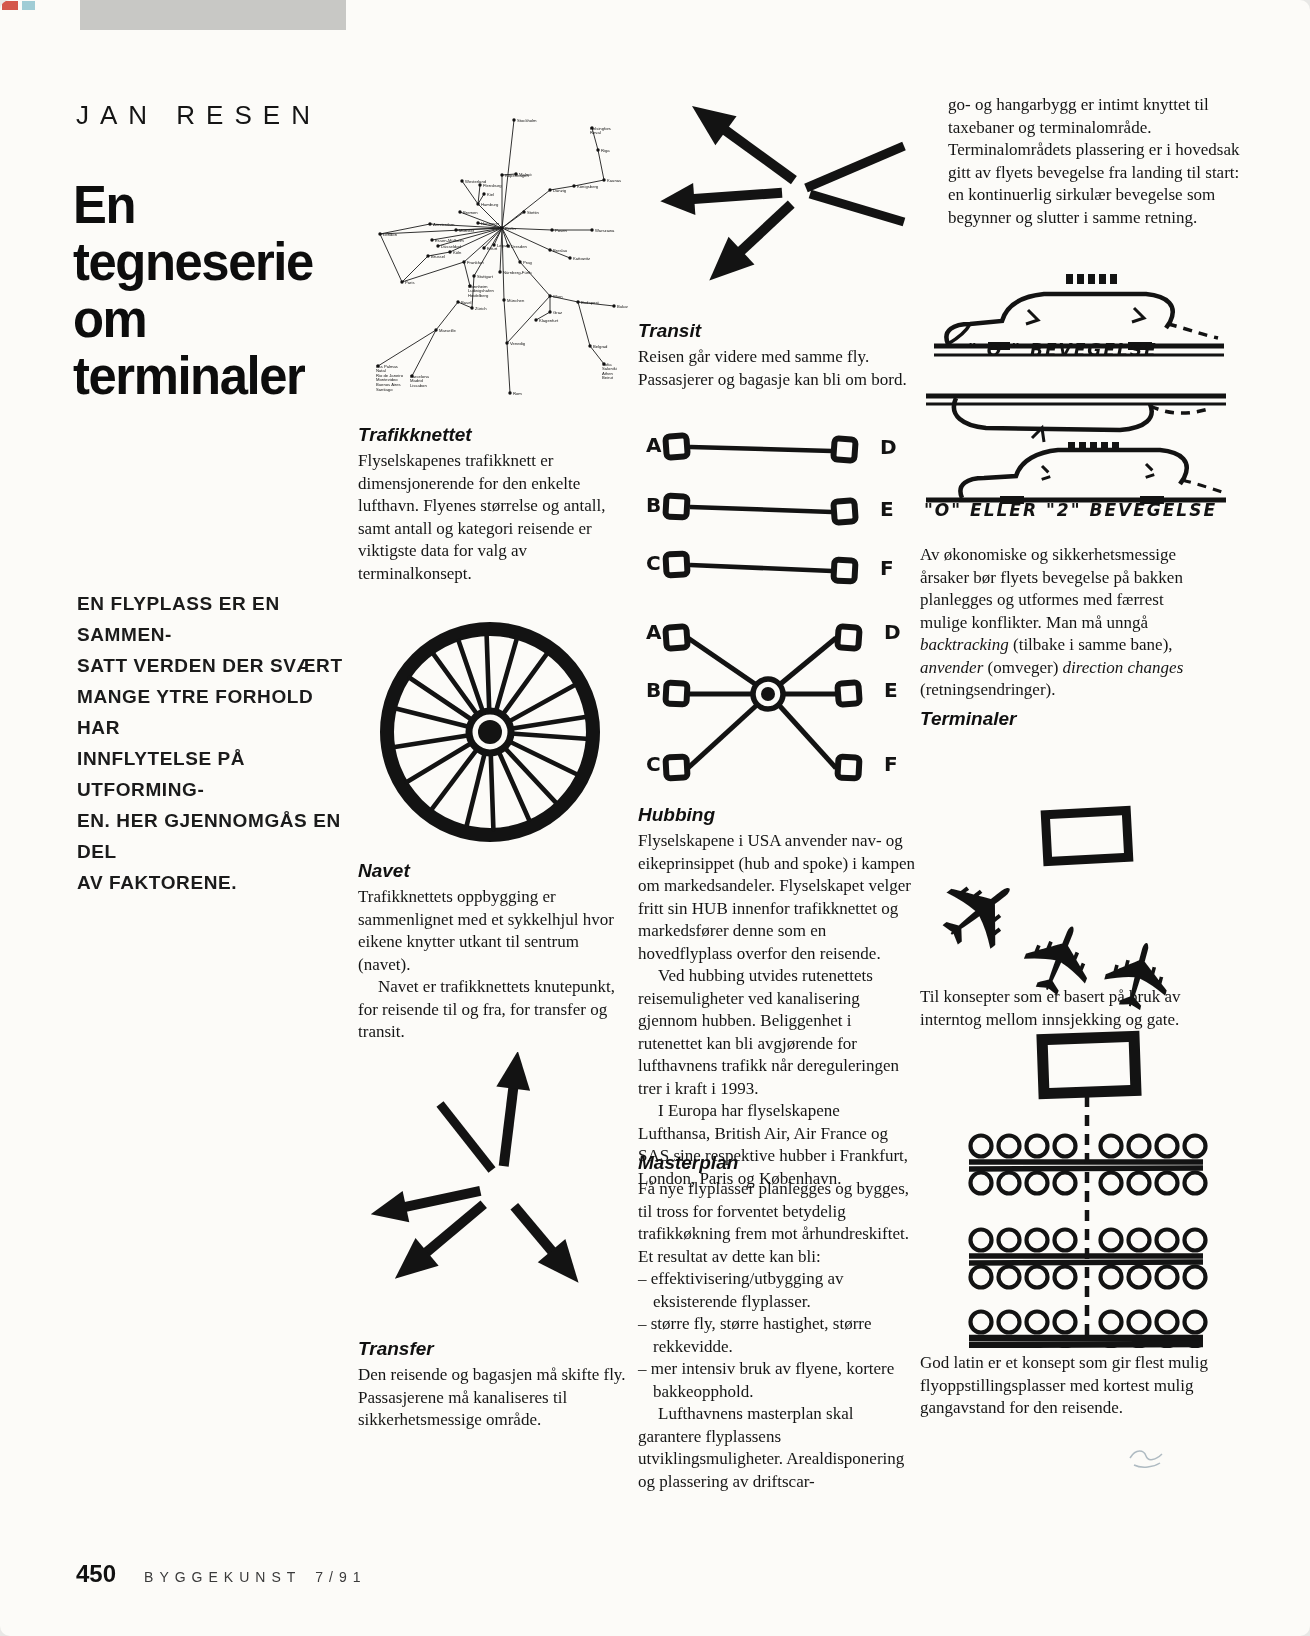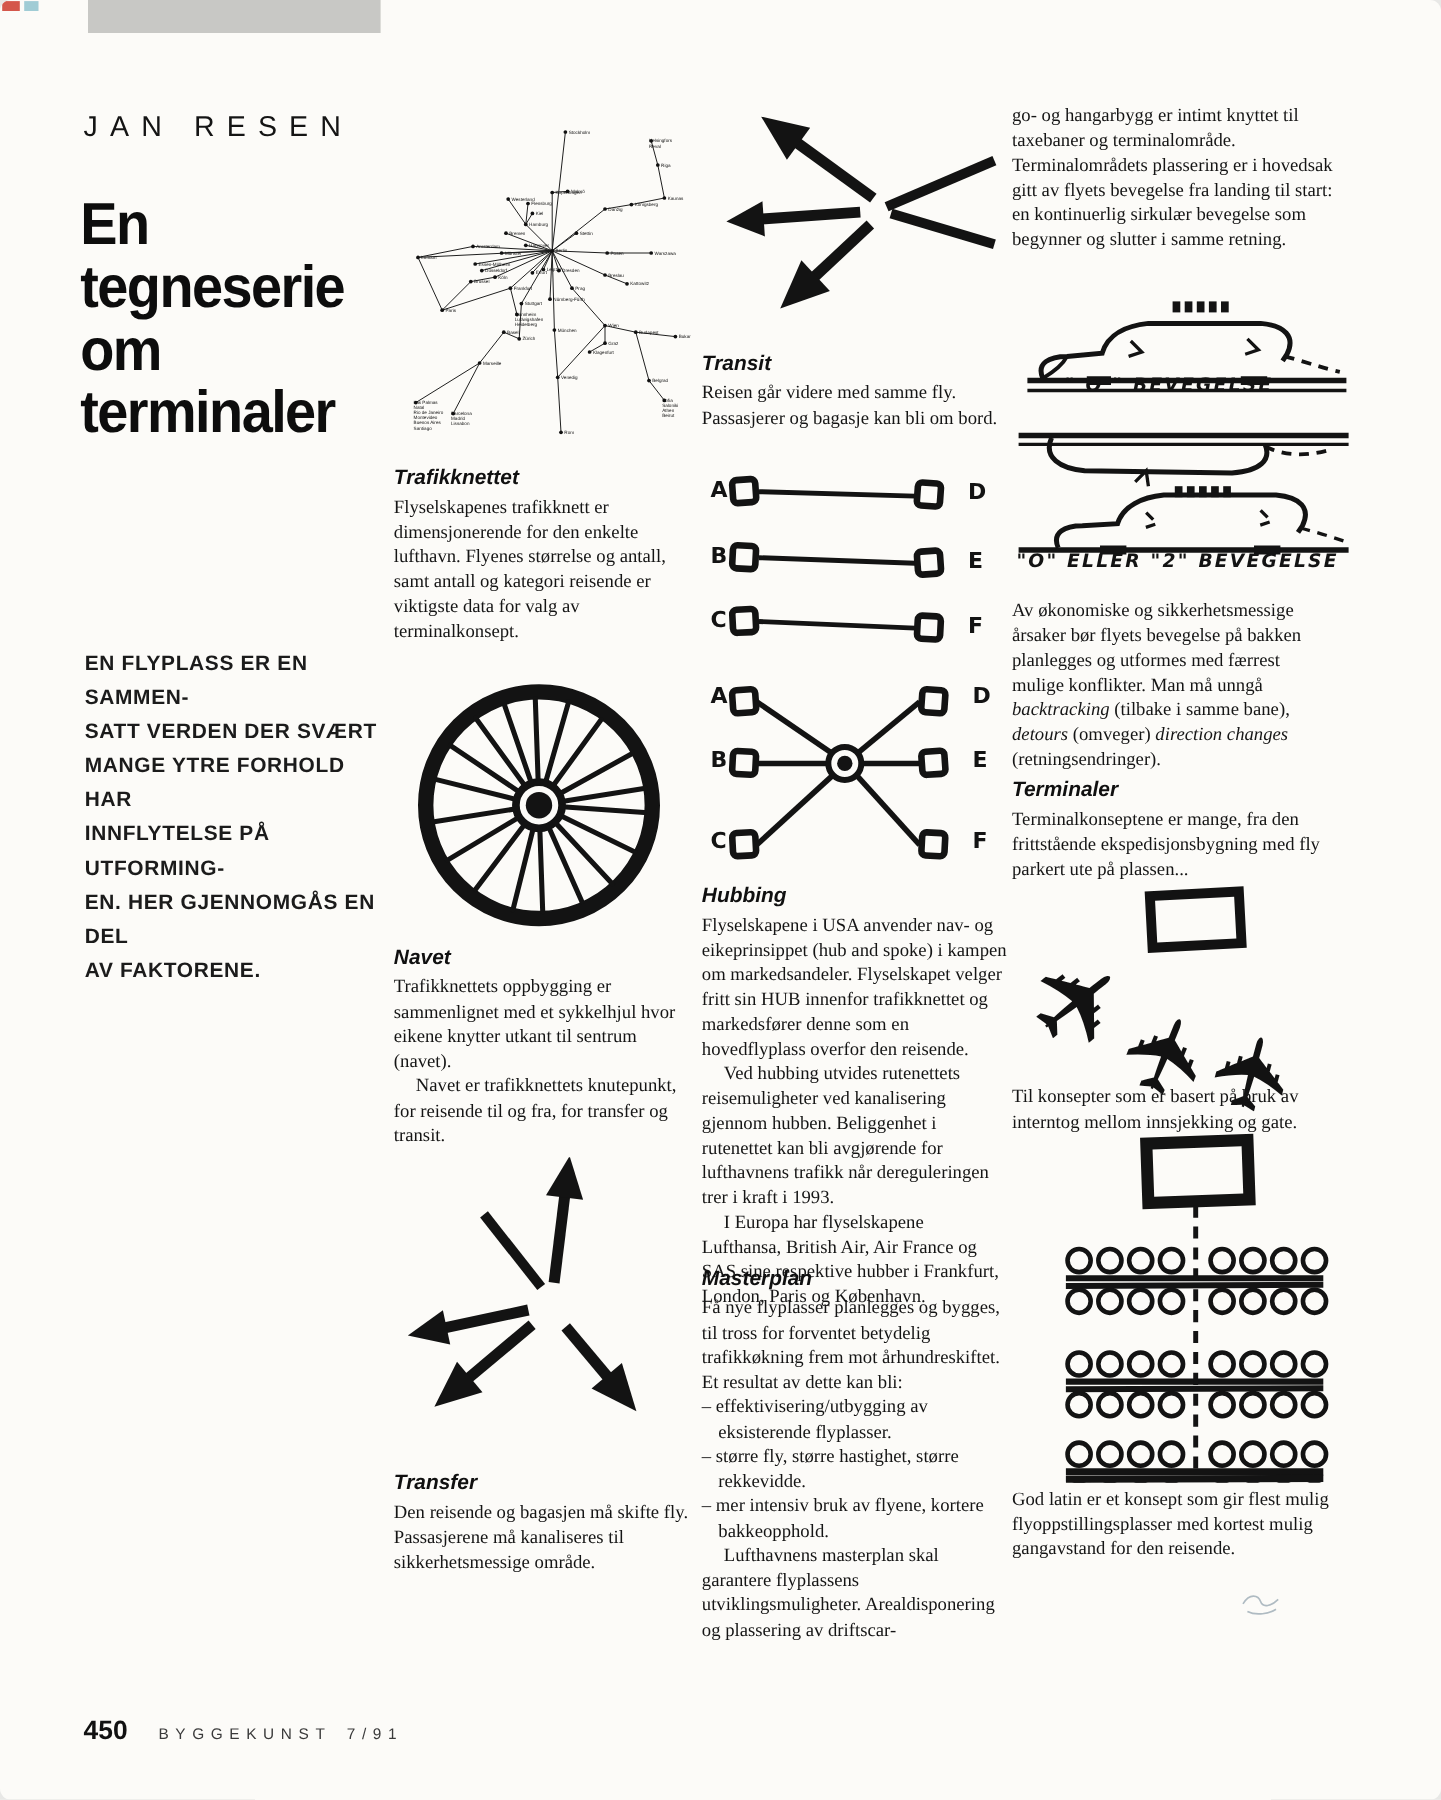--- a/index.html
+++ b/index.html
@@ -367,21 +367,21 @@
     <div class="h">Masterplan</div>
     <div class="body">
       <p>Få nye flyplasser planlegges og bygges, til tross for forventet betydelig trafikkøkning frem mot århundreskiftet. Et resultat av dette kan bli:</p>
       <p class="bullet">– effektivisering/utbygging av eksisterende flyplasser.</p>
       <p class="bullet">– større fly, større hastighet, større rekkevidde.</p>
       <p class="bullet">– mer intensiv bruk av flyene, kortere bakkeopphold.</p>
       <p class="ind">Lufthavnens masterplan skal garantere flyplassens utviklingsmuligheter. Arealdisponering og plassering av driftscar-</p>
     </div>
   </div>
 
-  <p class="body abs" style="left:920px;top:94px;width:294px;">go- og hangarbygg er intimt knyttet til taxebaner og terminalområde. Terminalområdets plassering er i hovedsak gitt av flyets bevegelse fra landing til start: en kontinuerlig sirkulær bevegelse som begynner og slutter i samme retning.</p>
+  <p class="body abs" style="left:948px;top:94px;width:294px;">go- og hangarbygg er intimt knyttet til taxebaner og terminalområde. Terminalområdets plassering er i hovedsak gitt av flyets bevegelse fra landing til start: en kontinuerlig sirkulær bevegelse som begynner og slutter i samme retning.</p>
 
   <svg class="abs" style="left:928px;top:266px;" width="302" height="100" viewBox="0 0 302 100">
     <g class="fill">
         <rect x="138" y="8" width="7" height="10"></rect>
         <rect x="149" y="8" width="7" height="10"></rect>
       <rect x="160" y="8" width="7" height="10"></rect>
         <rect x="171" y="8" width="7" height="10"></rect>
         <rect x="182" y="8" width="7" height="10"></rect>
       </g>
     <path d="M20,78 C14,64 26,58 42,58 L74,55 C79,38 96,30 116,28 L218,28 C240,30 250,40 242,56 L238,62" class="ink" stroke-width="4.5"></path>
@@ -412,26 +412,25 @@
     <path d="M42,112 C36,98 48,92 64,92 L96,90 C101,74 118,66 138,64 L240,64 C262,66 272,76 264,92 L260,98" class="ink" stroke-width="4.5"></path>
     <path d="M262,94 C278,98 290,102 302,106 M122,80 132,90 120,94 M226,78 236,88 224,92" class="ink" stroke-width="3" stroke-dasharray="9,7"></path>
     <line x1="6" y1="114" x2="306" y2="114" class="ink" stroke-width="5"></line>
     <line x1="6" y1="122" x2="306" y2="122" class="ink" stroke-width="3"></line>
     <line x1="80" y1="114" x2="104" y2="114" class="ink" stroke-width="8"></line>
     <line x1="220" y1="114" x2="244" y2="114" class="ink" stroke-width="8"></line>
   </svg>
   <span class="caption" style="left:924px;top:500px;">"O" ELLER "2" BEVEGELSE</span>
 
   <p class="body abs" style="left:920px;top:544px;width:294px;">
-    <span>Av økonomiske og sikkerhetsmessige årsaker bør flyets bevegelse på bakken planlegges og utformes med færrest mulige konflikter. Man må unngå </span><i>backtracking</i><span> (tilbake i samme bane), </span><i>detours</i><span> (omveger) </span><i>direction changes</i><span> (retningsendringer).</span>
+    <span>Av økonomiske og sikkerhetsmessige årsaker bør flyets bevegelse på bakken planlegges og utformes med færrest mulige konflikter. Man må unngå </span><i>backtracking</i><span> (tilbake i samme bane), </span><i>anvender</i><span> (omveger) </span><i>direction changes</i><span> (retningsendringer).</span>
   </p>
 
   <div class="sec" style="left:920px;top:708px;width:294px;">
     <div class="h">Terminaler</div>
-    <p class="body">Terminalkonseptene er mange, fra den frittstående ekspedisjonsbygning med fly parkert ute på plassen...</p>
   </div>
 
   <div class="term-rect" style="left:1042px;top:808px;width:72px;height:38px;transform:rotate(-3deg);"></div>
   <span class="plane" style="left:938px;top:862px;font-size:104px;transform:rotate(-38deg);">✈</span>
   <span class="plane" style="left:1022px;top:912px;font-size:96px;transform:rotate(-68deg);">✈</span>
   <span class="plane" style="left:1102px;top:930px;font-size:92px;transform:rotate(-75deg);">✈</span>
 
   <p class="body abs" style="left:920px;top:986px;width:294px;">Til konsepter som er basert på bruk av interntog mellom innsjekking og gate.</p>
 
   <svg id="termdiag" class="abs" style="left:935px;top:1030px;" width="302" height="318" viewBox="0 0 302 318">

